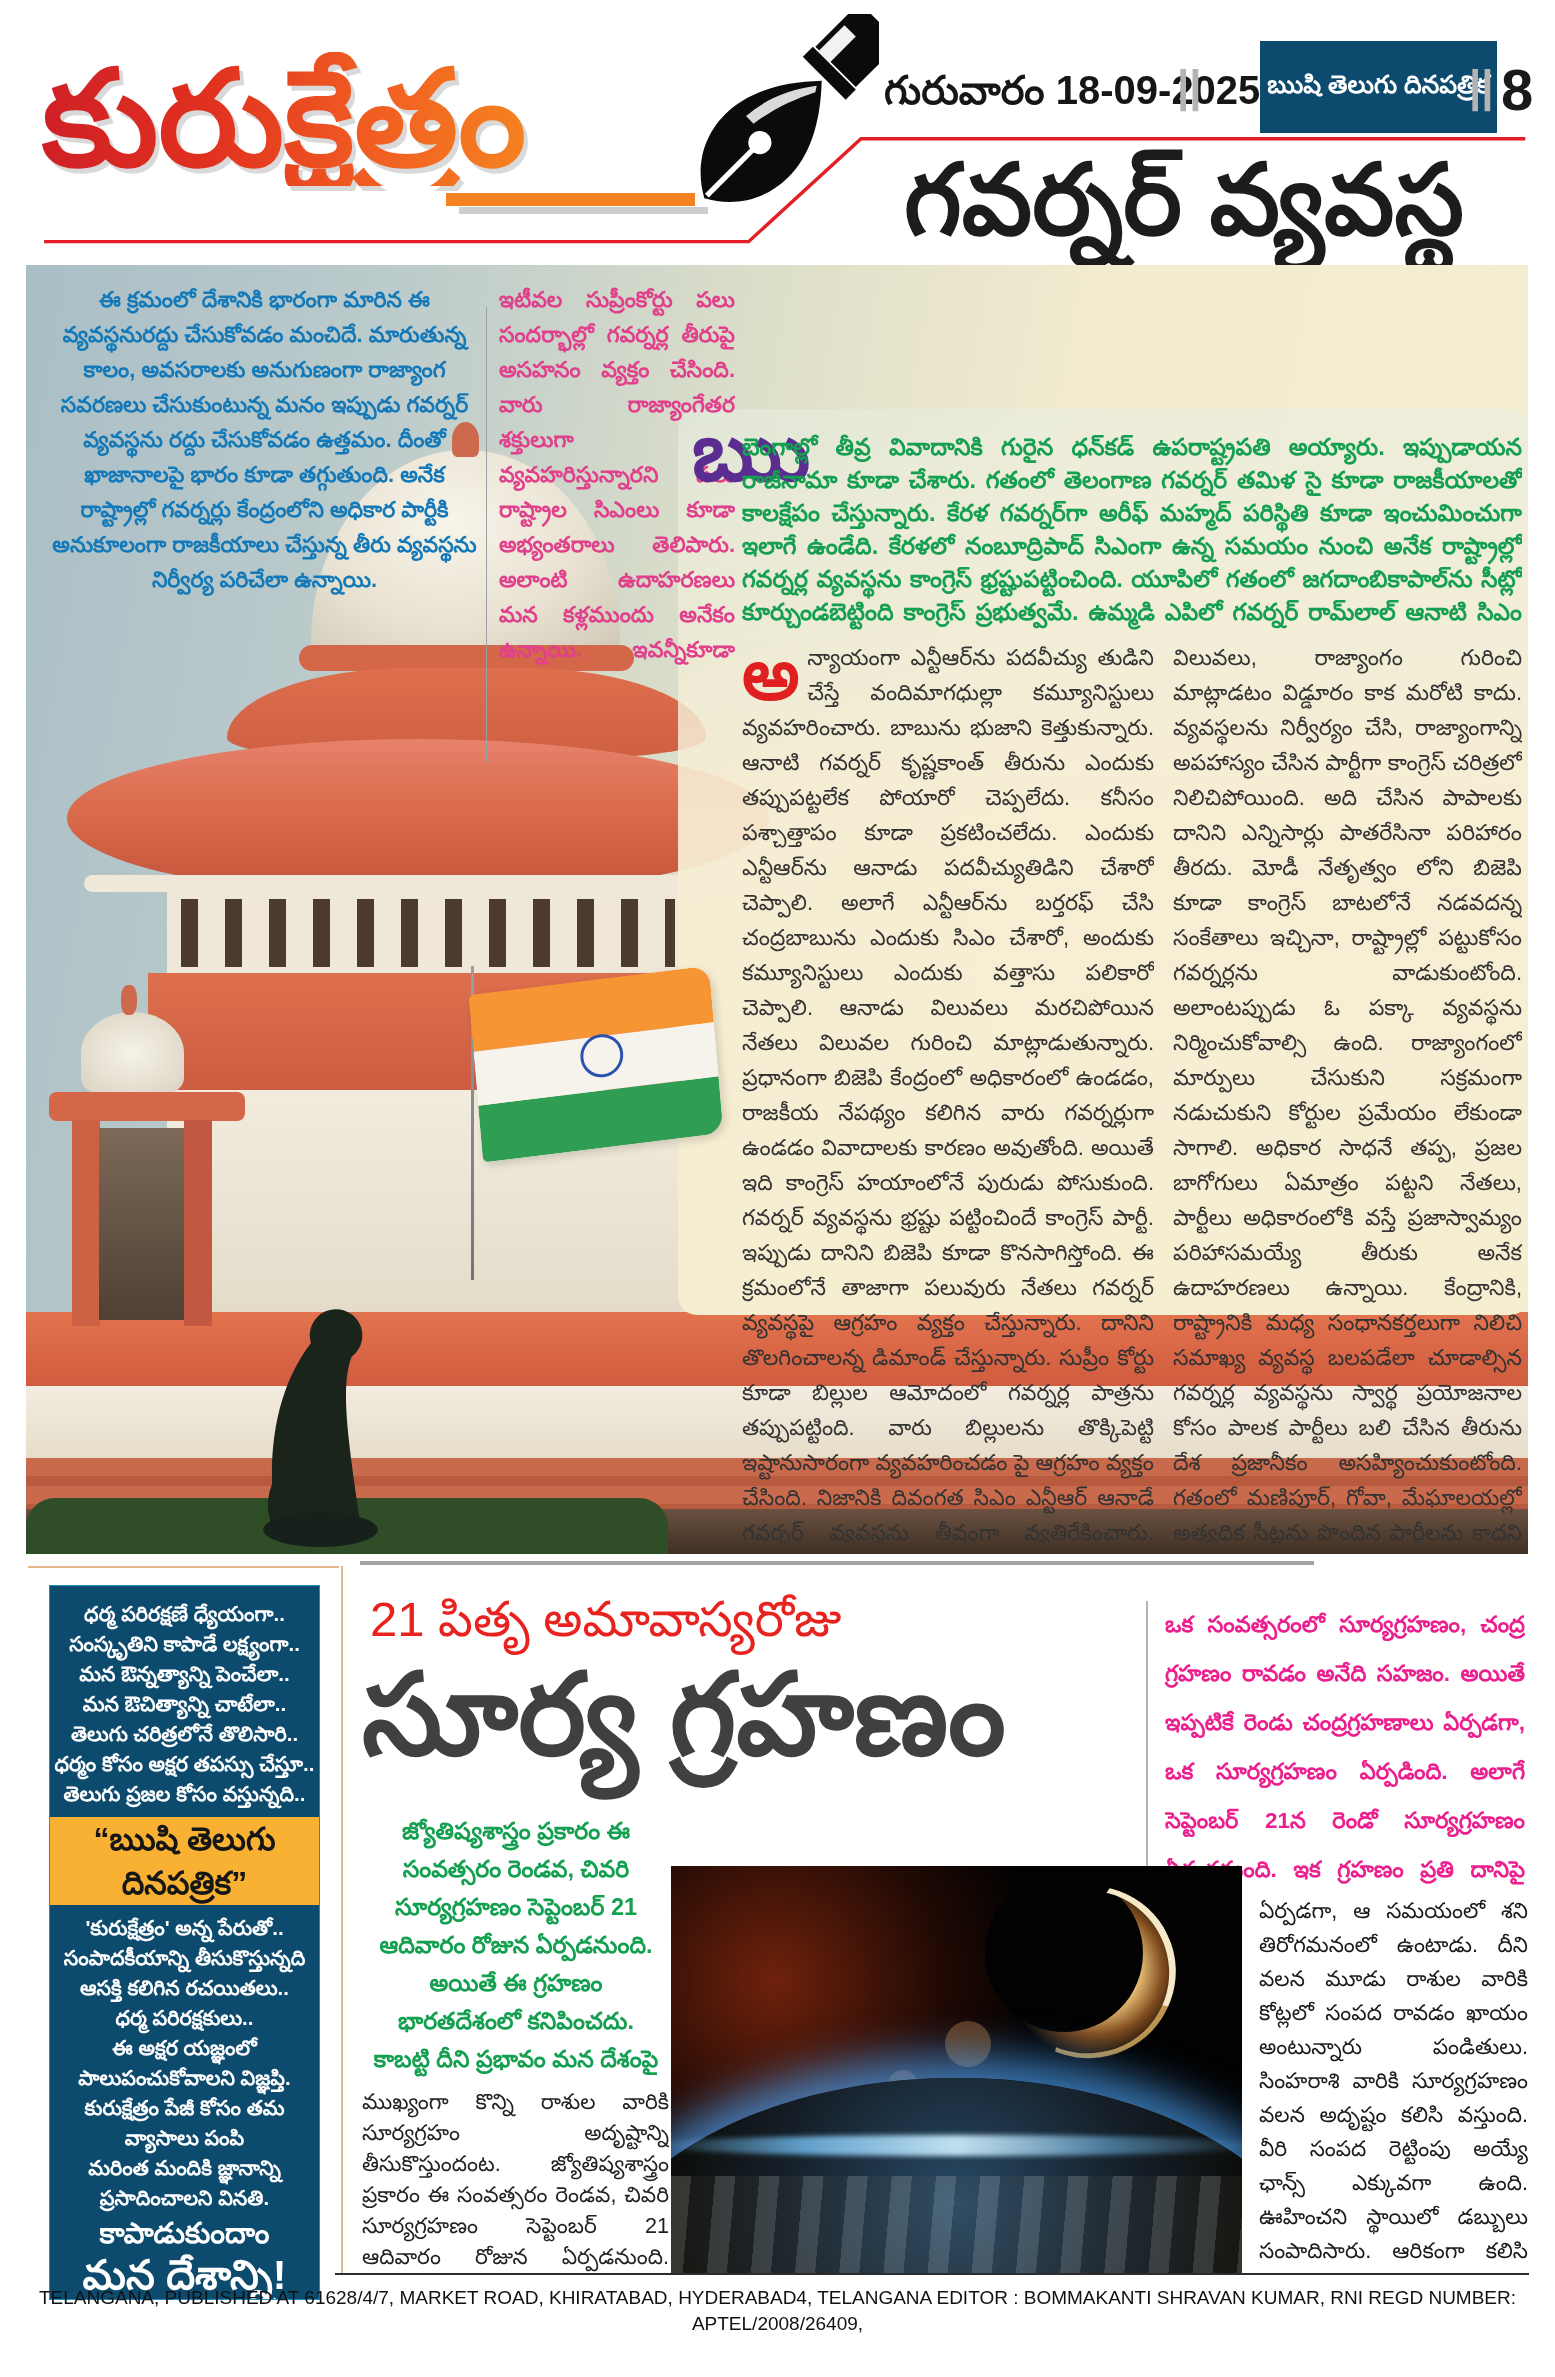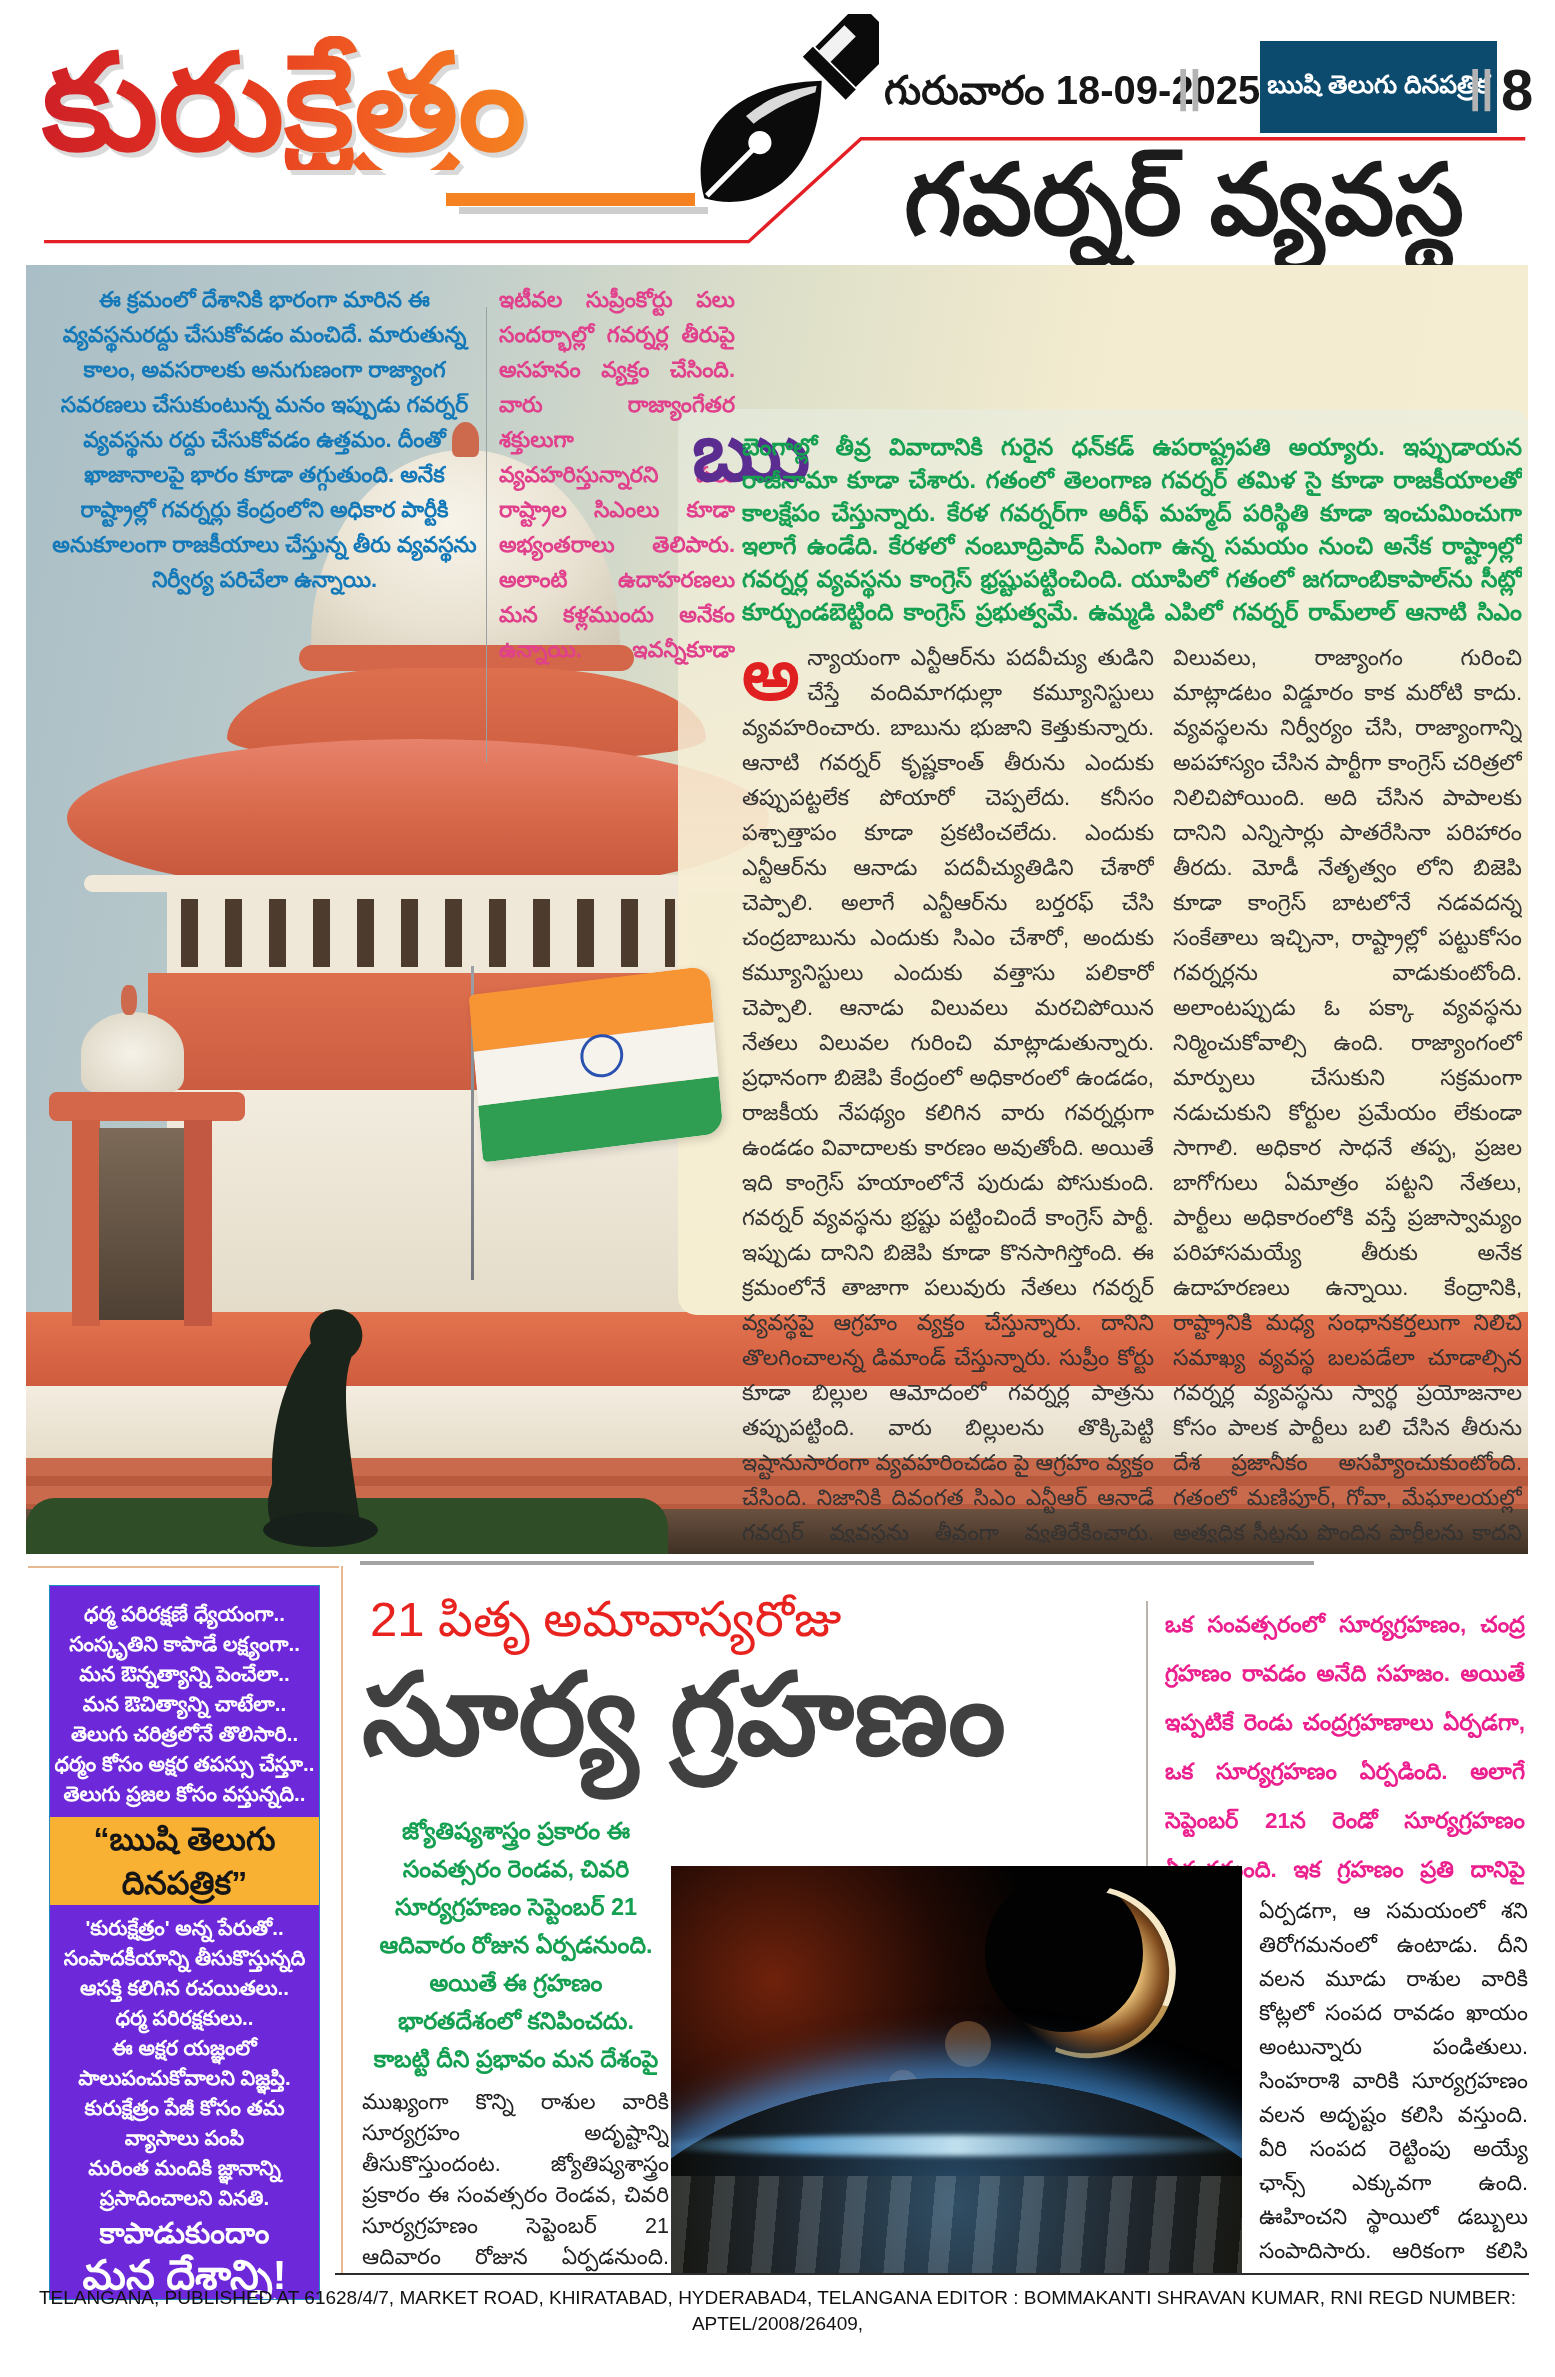--- a/index.html
+++ b/index.html
@@ -1,20 +1,20 @@
 <!DOCTYPE html>
 <html style="font-size:7.7px"><head>
 <meta charset="utf-8">
 <style>
   html,body{margin:0;padding:0;background:#e8e8e8;}
   .page{position:relative;width:1555px;height:2377px;background:#ffffff;overflow:hidden;
         font-family:"Liberation Sans","DejaVu Sans",sans-serif;}
   .abs{position:absolute;}
   
-  .masthead{left:42px;top:36px;font-size:134px;font-weight:800;line-height:1;
+  .masthead{left:42px;top:52px;font-size:134px;font-weight:800;line-height:1;
     background:linear-gradient(90deg,#cf2027 0%,#e1311f 35%,#f05a22 65%,#f58220 100%);
     -webkit-background-clip:text;background-clip:text;color:transparent;
     filter:drop-shadow(4.3px 5.3px 0 rgba(170,170,170,.45));white-space:nowrap;}
   .m-underline{left:446px;top:193px;width:249px;height:12.5px;background:#f58220;}
   .m-underline-sh{left:459px;top:207px;width:249px;height:7.2px;background:#cdcdcd;}
   .pen{left:666px;top:14.4px;width:213px;height:232px;}
   .date-line{left:884px;top:68px;font-size:40px;font-weight:700;color:#161616;white-space:nowrap;}
   .sep{font-size:44px;color:#b3b3b3;font-weight:700;}
   .sep1{left:1177px;top:61px;}
   .sep2{left:1469px;top:61px;}
@@ -66,21 +66,21 @@
   .lede{left:742px;top:431px;width:780px;height:201px;font-size:23.5px;line-height:33px;color:#14a050;font-weight:600;text-align:justify;overflow:hidden;}
   .col-a{left:742px;top:640px;width:412px;height:903px;font-size:22px;line-height:35px;text-align:justify;color:#333333;overflow:hidden;}
   .col-b{left:1173px;top:640px;width:349px;height:903px;font-size:22px;line-height:35px;text-align:justify;color:#333333;overflow:hidden;}
   .para{margin:0 0 12.5px 0;}
   .dc{float:left;font-weight:900;font-size:72px;line-height:58px;margin:4.8px 7.7px 0 0;}
   .dc-red{color:#e02020;}
   
   .div-grey{left:360px;top:1561px;width:954px;height:3.8px;background:#a3a3a3;}
   .div-tan-h{left:28px;top:1566px;width:311px;height:2.4px;background:#e5b88e;}
   .div-tan-v{left:341px;top:1566px;width:1.9px;height:708px;background:#e5b88e;}
-  .blue-box{left:49px;top:1585px;width:269px;height:713px;background:#6d28d9;overflow:hidden;border:1px solid #1d8ec4;}
+  .blue-box{left:49px;top:1585px;width:269px;height:713px;background:#0c4a6e;overflow:hidden;border:1px solid #1d8ec4;}
   .bb-pad{padding-top:13.4px;}
   .bb-line{font-size:20.6px;line-height:30px;color:#ffffff;font-weight:700;text-align:center;}
   .bb-band{margin:7.7px 0;background:#f8b133;color:#161616;font-size:32px;line-height:44px;font-weight:800;text-align:center;}
   .bb-big1{font-size:29px;line-height:40px;color:#ffffff;font-weight:800;text-align:center;}
   .bb-big2{font-size:41px;line-height:45px;color:#ffffff;font-weight:800;text-align:center;}
   .kicker{left:370px;top:1591px;width:767px;font-size:49px;font-weight:400;color:#e8231f;white-space:nowrap;}
   .f-title{left:362px;top:1652px;width:781px;font-size:114px;font-weight:700;color:#404040;line-height:1.1;white-space:nowrap;}
   .f-div{left:1146px;top:1601px;width:2.4px;height:312px;background:#b9b3ac;}
   .f-pink{left:1165px;top:1600px;width:360px;height:300px;font-size:22.5px;line-height:49px;color:#ec1f8f;font-weight:600;text-align:justify;overflow:hidden;}
   .f-green{left:367px;top:1812px;width:298px;height:269px;font-size:23.5px;line-height:38px;color:#14a050;font-weight:600;text-align:center;overflow:hidden;}

